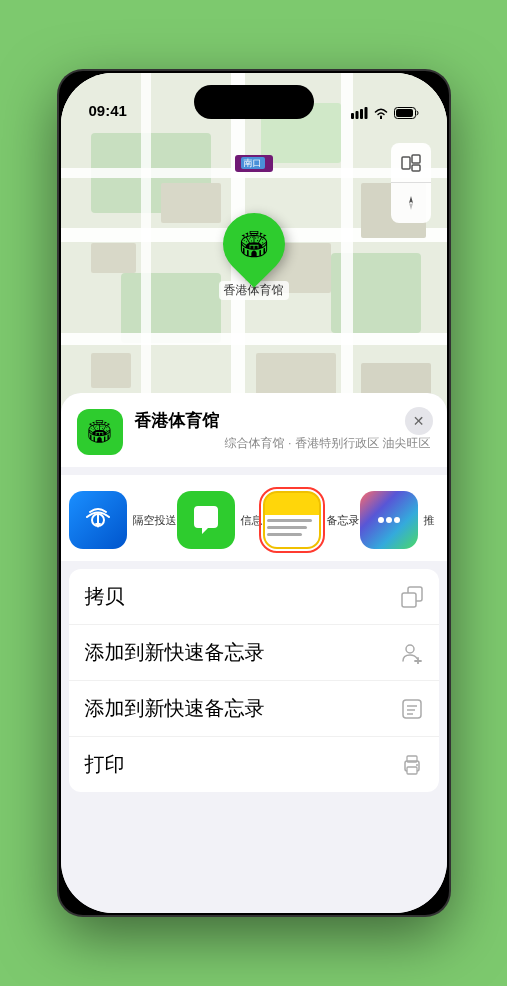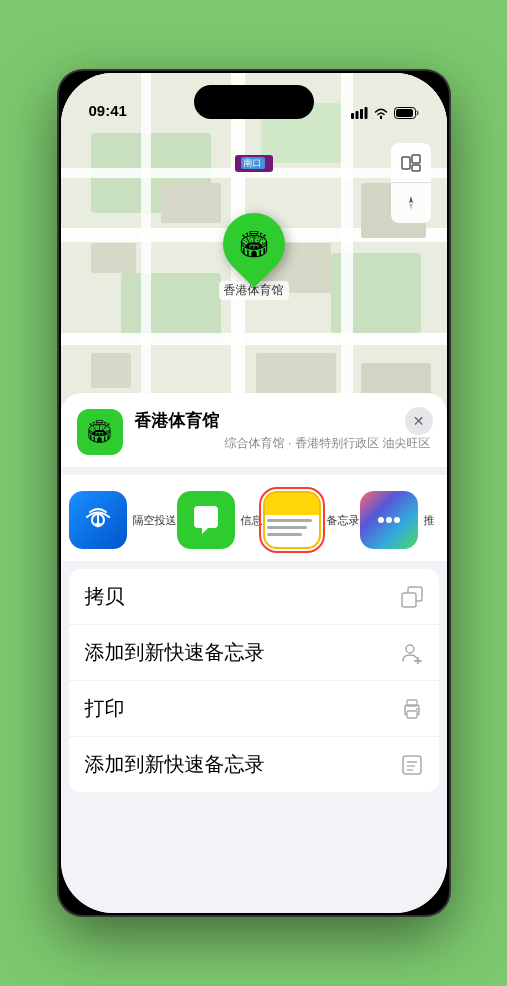--- a/index.html
+++ b/index.html
@@ -458,34 +458,34 @@
           <span class="action-label">添加到新快速备忘录</span>
           <svg width="22" height="22" viewBox="0 0 22 22">
             <circle cx="9" cy="7" r="4" fill="none" stroke="#aaa" stroke-width="1.5"></circle>
             <path d="M2 19 Q2 13 9 13 Q14 13 16 16.5" fill="none" stroke="#aaa" stroke-width="1.5" stroke-linecap="round"></path>
             <line x1="17" y1="16" x2="17" y2="22" stroke="#aaa" stroke-width="1.8" stroke-linecap="round"></line>
             <line x1="14" y1="19" x2="20" y2="19" stroke="#aaa" stroke-width="1.8" stroke-linecap="round"></line>
           </svg>
         </div>
 
         <div class="action-item">
+          <span class="action-label">添加到新快速备忘录</span>
+          <svg width="22" height="22" viewBox="0 0 22 22">
+            <rect x="2" y="2" width="18" height="18" rx="3" fill="none" stroke="#aaa" stroke-width="1.5"></rect>
+            <line x1="6" y1="8" x2="16" y2="8" stroke="#aaa" stroke-width="1.3"></line>
+            <line x1="6" y1="12" x2="14" y2="12" stroke="#aaa" stroke-width="1.3"></line>
+            <line x1="6" y1="16" x2="12" y2="16" stroke="#aaa" stroke-width="1.3"></line>
+          </svg>
+        </div>
+
+        <div class="action-item">
           <span class="action-label">打印</span>
           <svg width="22" height="22" viewBox="0 0 22 22">
             <rect x="4" y="7" width="14" height="10" rx="2" fill="none" stroke="#aaa" stroke-width="1.5"></rect>
             <rect x="6" y="13" width="10" height="7" rx="1" fill="white" stroke="#aaa" stroke-width="1.3"></rect>
             <rect x="6" y="2" width="10" height="6" rx="1" fill="none" stroke="#aaa" stroke-width="1.3"></rect>
             <circle cx="16" cy="11" r="1" fill="#aaa"></circle>
           </svg>
         </div>
-
-        <div class="action-item">
-          <span class="action-label">添加到新快速备忘录</span>
-          <svg width="22" height="22" viewBox="0 0 22 22">
-            <rect x="2" y="2" width="18" height="18" rx="3" fill="none" stroke="#aaa" stroke-width="1.5"></rect>
-            <line x1="6" y1="8" x2="16" y2="8" stroke="#aaa" stroke-width="1.3"></line>
-            <line x1="6" y1="12" x2="14" y2="12" stroke="#aaa" stroke-width="1.3"></line>
-            <line x1="6" y1="16" x2="12" y2="16" stroke="#aaa" stroke-width="1.3"></line>
-          </svg>
-        </div>
       </div>
     </div>
   </div>
 </div>
 
 </body></html>

